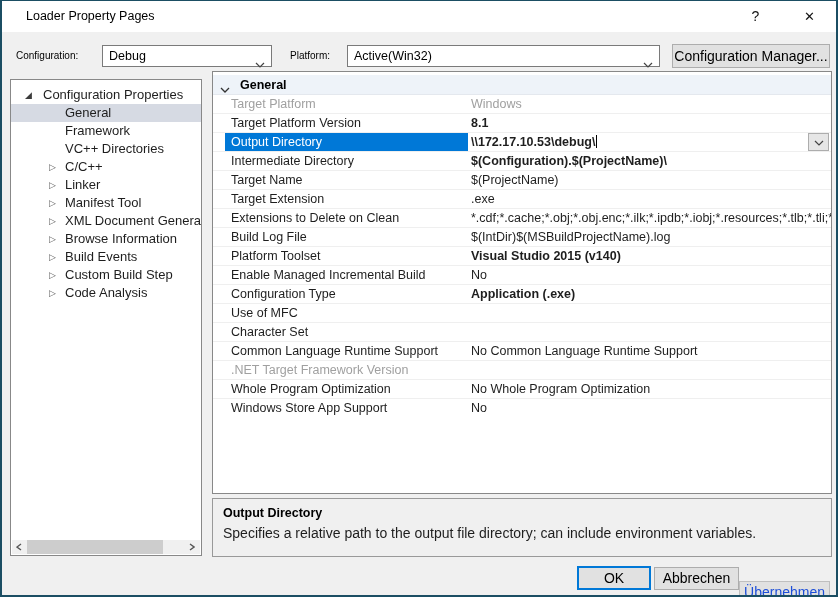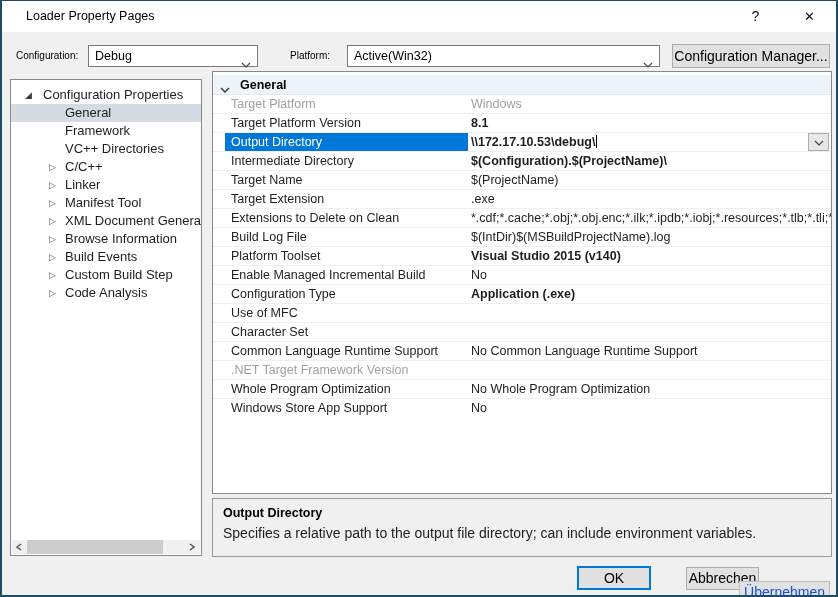--- a/index.html
+++ b/index.html
@@ -83,37 +83,37 @@
   
   .desc {
     position:absolute; left:210px; top:497px; width:620px; height:59px;
     background:#f0f0f0; border:1px solid #999; padding:7px 10px;
   }
   .desc .dtitle { font-size:12.5px; font-weight:bold; color:#000; }
   .desc .dtext { font-size:14px; color:#1e1e1e; margin-top:5px; }
 
   
   .btn.ok { left:575px; top:565px; width:74px; height:24px; border:2px solid #0078d7; line-height:20px; }
-  .btn.cancel { left:684px; top:566px; width:73px; height:23px; line-height:21px; }
+  .btn.cancel { left:652px; top:566px; width:85px; height:23px; line-height:21px; }
   .btn.apply { left:737px; top:566px; width:91px; height:23px; line-height:21px;
                color:#1d4ed8; border-color:#bfbfbf;margin-top:14px; }
 </style>
 </head>
 <body>
 
 <div class="window">
 
   <div class="titlebar">
     <div class="title">Loader Property Pages</div>
     <div class="tbtn help">?</div>
     <div class="tbtn close">✕</div>
   </div>
 
   <div class="hdr-label" style="left:14px; top:44px;">Configuration:</div>
-  <div class="combo" style="left:86px; top:44px; width:170px;">
+  <div class="combo" style="left:100px; top:44px; width:170px;">
     <span>Debug</span>
     <span class="chev">
       <svg width="10" height="6">
           <path d="M1 1 L5 5 L9 1" stroke="#444" stroke-width="1.2" fill="none"></path>
         </svg>
     </span>
   </div>
   <div class="hdr-label" style="left:288px; top:44px;">Platform:</div>
   <div class="combo" style="left:345px; top:44px; width:313px;">
     <span>Active(Win32)</span>

